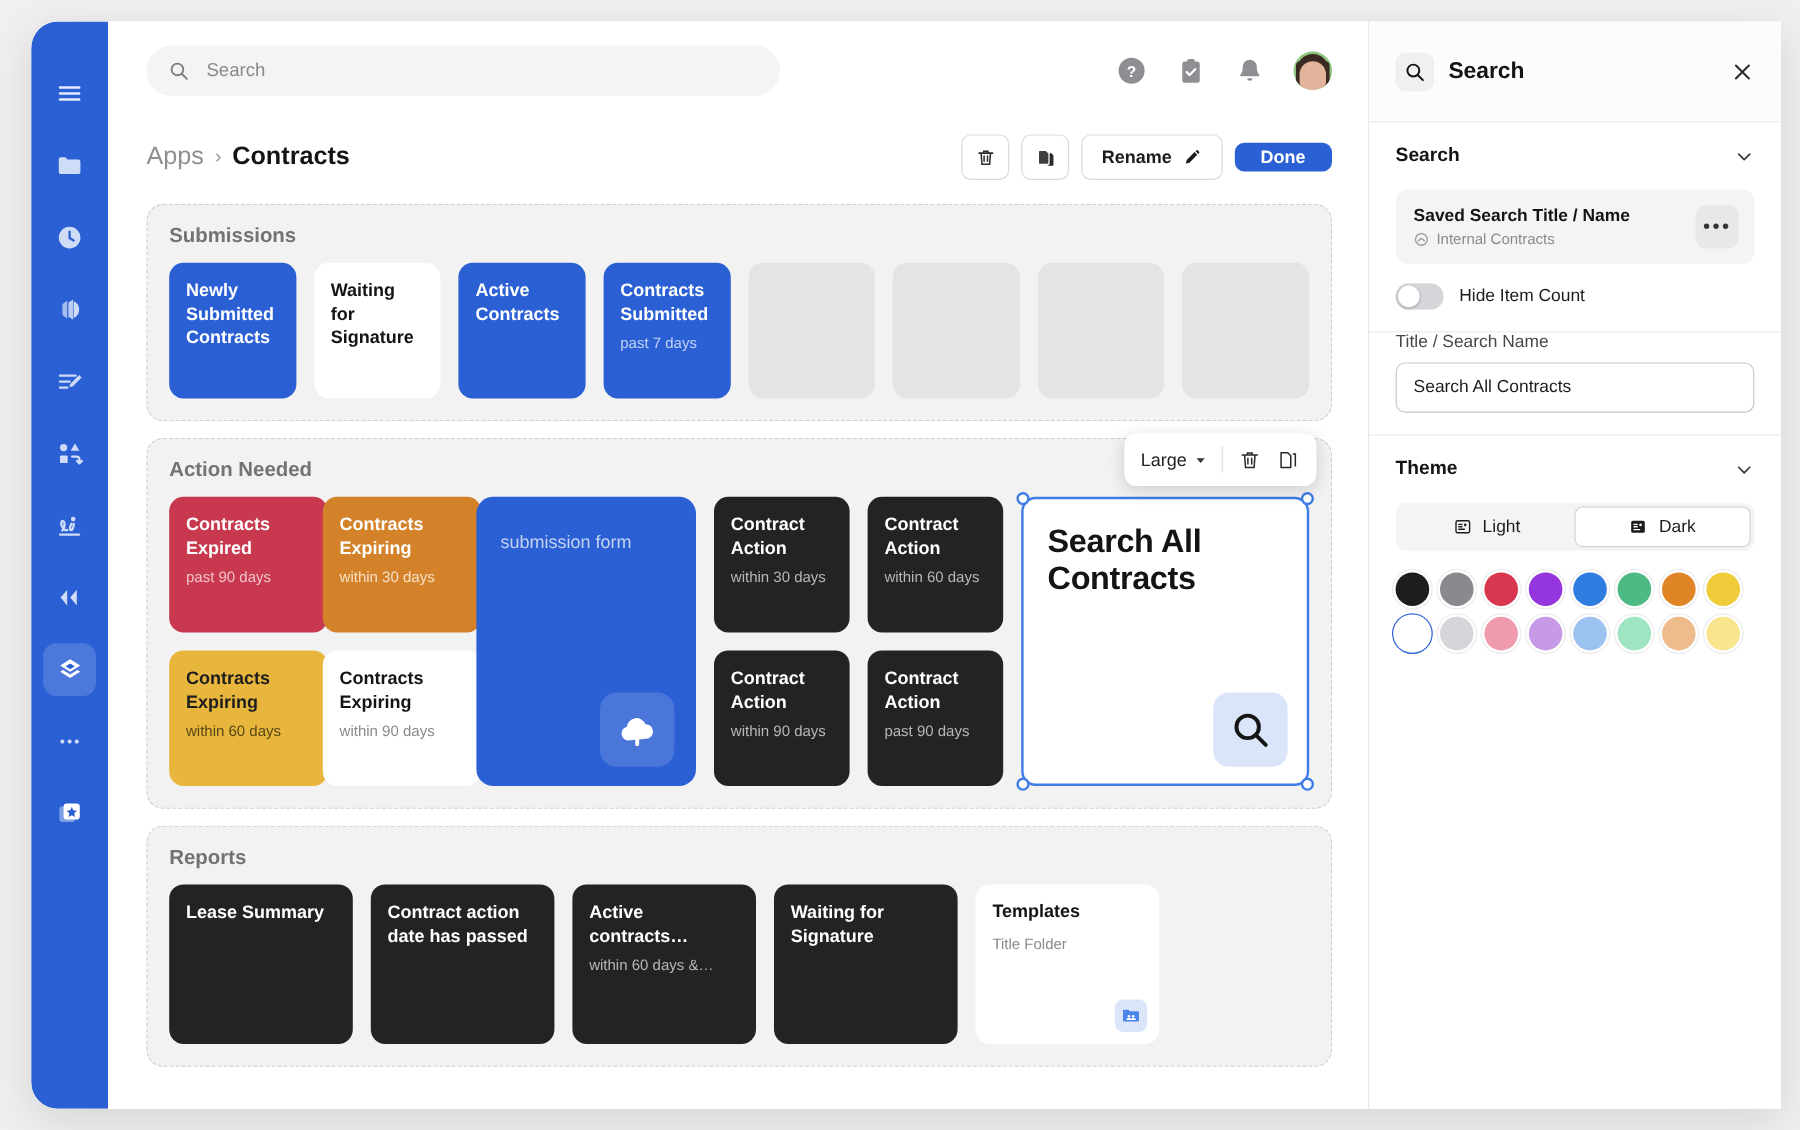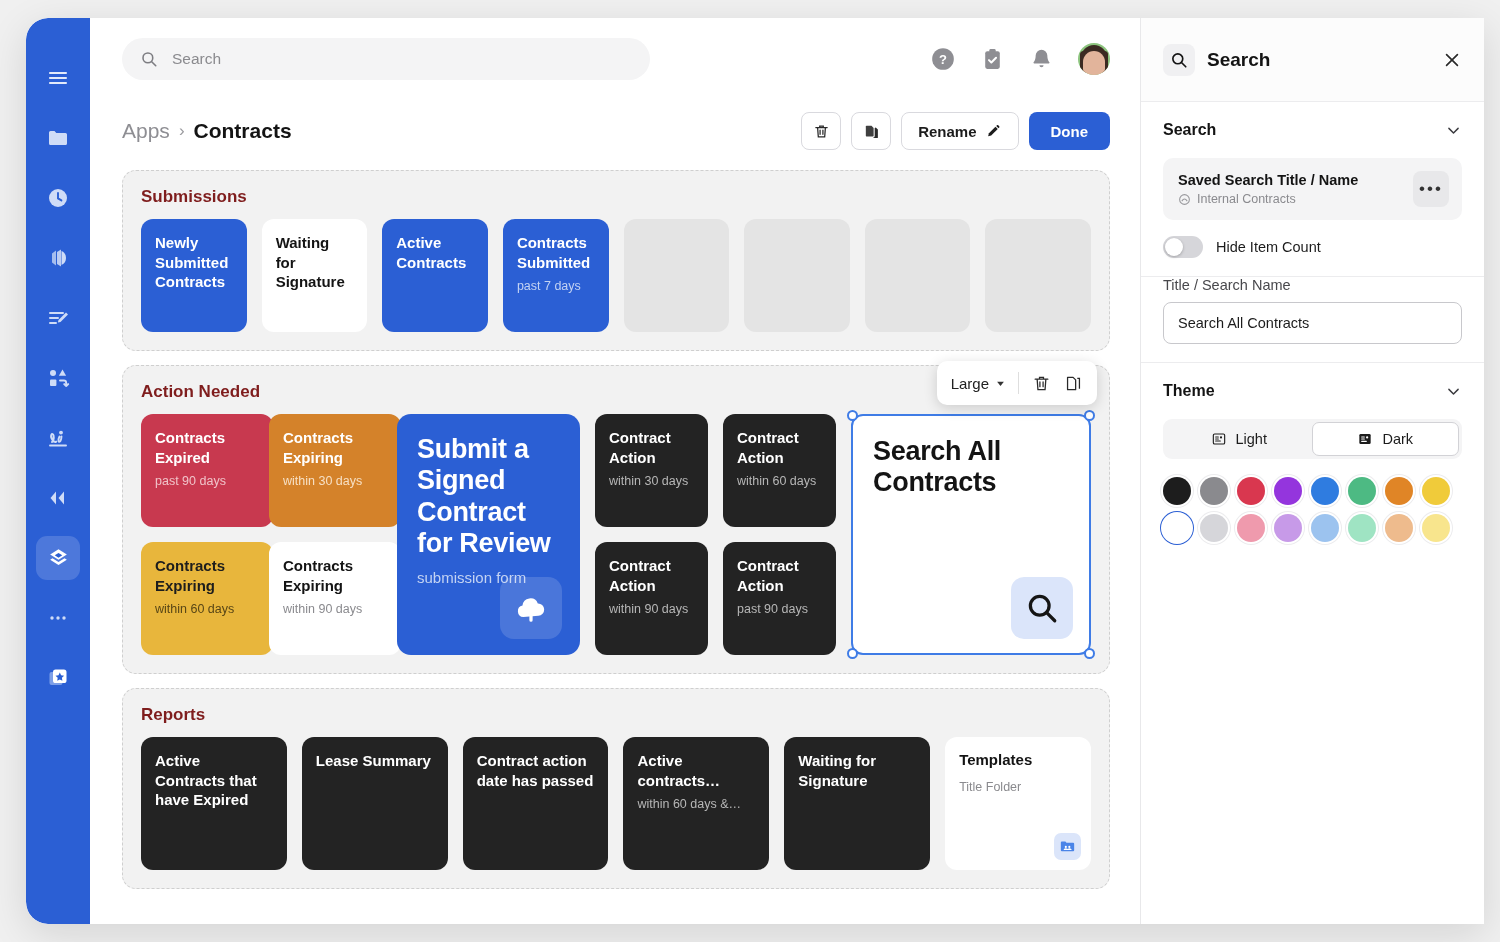--- a/index.html
+++ b/index.html
@@ -152,21 +152,21 @@
     height: 38px;
     border: 1px solid #d9d9de;
     border-radius: 8px;
     background: #fff;
     display: flex; align-items: center; gap: 9px;
     padding: 0 16px;
     font-size: 15px; font-weight: bold; color: #1c1c1c;
     cursor: pointer;
   }
   .done-btn {
-    height: 38px;
+    height: 24px;
     border-radius: 8px;
     background: #2b5fd4;
     color: #fff;
     display: flex; align-items: center; justify-content: center;
     padding: 0 22px;
     font-size: 15px; font-weight: bold;
     cursor: pointer;
     border: none;
   }
 
@@ -176,21 +176,21 @@
     background: #f2f2f2;
     border: 1px dashed #cfcfcf;
     border-radius: 14px;
     padding: 16px 18px 18px 18px;
     margin-bottom: 14px;
     position: relative;
   }
   .section-title {
     font-size: 17px;
     font-weight: bold;
-    color: #7f1d1d;
+    color: #737373;
     margin-bottom: 12px;
   }
   .tilerow { display: flex; gap: 15px; }
 
   
   .tile {
     border-radius: 12px;
     padding: 14px 14px 12px 14px;
     cursor: pointer;
     overflow: hidden;
@@ -648,21 +648,20 @@
                 <div class="t-title">Contracts Expiring</div>
                 <div class="t-sub">within 60 days</div>
               </div>
               <div class="tile t-white sz-sm">
                 <div class="t-title">Contracts Expiring</div>
                 <div class="t-sub">within 90 days</div>
               </div>
             </div>
 
             <div class="bigcard">
-              <div class="bc-title">Submit a Signed Contract for Review</div>
               <div class="bc-sub">submission form</div>
               <div class="bc-icon">
                 <svg width="34" height="34" viewBox="0 0 24 24" fill="#ffffff">
                   <path d="M6.6 18.4A4.1 4.1 0 016 10.3a5.6 5.6 0 0110.8-1.5 4.3 4.3 0 01.4 8.6z"></path>
                   <path d="M12 20.6V11.4m0 0l-2.7 2.8M12 11.4l2.7 2.8" stroke="#ffffff" stroke-width="2.3" fill="none" stroke-linecap="round" stroke-linejoin="round"></path>
                 </svg>
               </div>
             </div>
 
             <div class="dk-grid">
@@ -722,23 +721,20 @@
               </div>
             </div>
 
           </div>
         </div>
 
         <div class="section">
           <div class="section-title">Reports</div>
           <div class="tilerow rep-row">
             <div class="tile t-dark">
-              <div class="t-title">Active Contracts that have Expired</div>
-            </div>
-            <div class="tile t-dark">
               <div class="t-title">Lease Summary</div>
             </div>
             <div class="tile t-dark">
               <div class="t-title">Contract action date has passed</div>
             </div>
             <div class="tile t-dark">
               <div class="t-title">Active contracts…</div>
               <div class="t-sub">within 60 days &amp;…</div>
             </div>
             <div class="tile t-dark">

